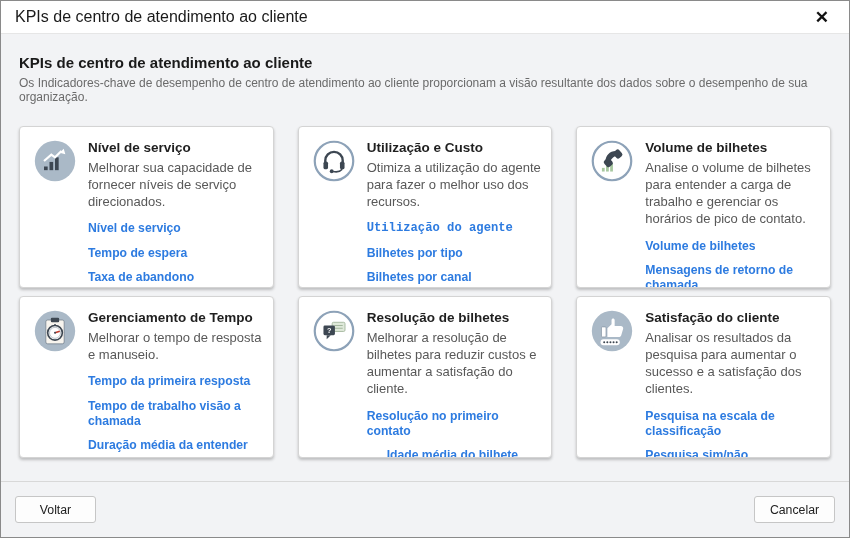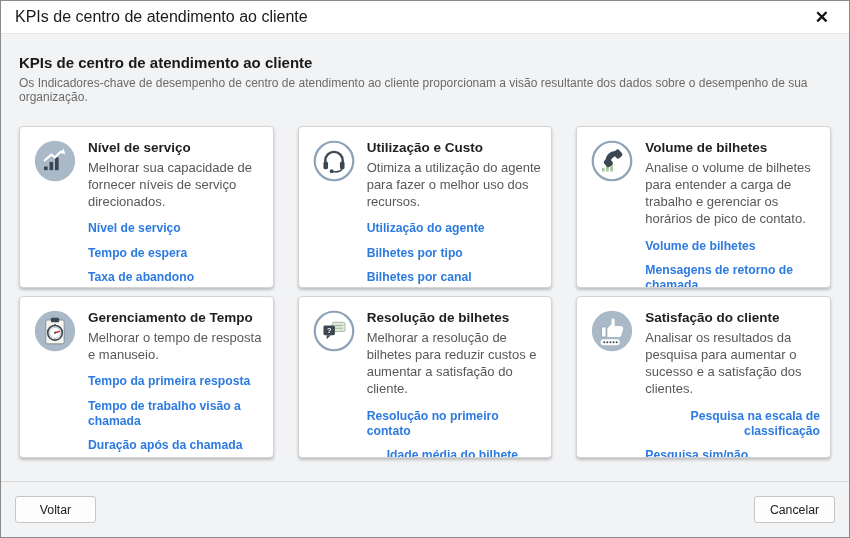--- a/index.html
+++ b/index.html
@@ -115,21 +115,21 @@
             <path d="M14.5 27 v-3.5 a9.5 9.5 0 0 1 19 0 V27" stroke="#3d4752" stroke-width="2.6" fill="none"></path>
             <rect x="12.5" y="24.5" width="5" height="8.5" rx="2" fill="#3d4752"></rect>
             <rect x="30.5" y="24.5" width="5" height="8.5" rx="2" fill="#3d4752"></rect>
             <path d="M33 33 q-3.5 4 -10 2.5" stroke="#3d4752" stroke-width="1.8" fill="none"></path>
             <circle cx="21.5" cy="35.2" r="2.1" fill="#3d4752"></circle>
           </svg>
         </div>
         <div class="card-body">
           <div class="card-title">Utilização e Custo</div>
           <div class="card-desc">Otimiza a utilização do agente para fazer o melhor uso dos recursos.</div>
-          <a class="card-link" style="color: rgb(45, 123, 224);">Utilização do agente</a>
+          <a class="card-link" style="color: rgb(45, 123, 224); font-family: Liberation Mono, monospace;">Utilização do agente</a>
           <a class="card-link" style="color: rgb(45, 123, 224);">Bilhetes por tipo</a>
           <a class="card-link" style="color: rgb(45, 123, 224);">Bilhetes por canal</a>
 
         </div>
       </div>
 
       <div class="card">
         <div class="card-icon">
           <svg viewBox="0 0 48 48">
             <circle cx="24" cy="24" r="21" fill="#ffffff" stroke="#8da2b8" stroke-width="2.4"></circle>
@@ -163,21 +163,21 @@
             <circle cx="24" cy="26" r="6" fill="none" stroke="#9aa4ad" stroke-width="0.7"></circle>
             <line x1="24" y1="26" x2="29.2" y2="24.2" stroke="#c0392b" stroke-width="1.7"></line>
             <circle cx="24" cy="26" r="1.1" fill="#3d4752"></circle>
           </svg>
         </div>
         <div class="card-body">
           <div class="card-title">Gerenciamento de Tempo</div>
           <div class="card-desc">Melhorar o tempo de resposta e manuseio.</div>
           <a class="card-link" style="color: rgb(45, 123, 224);">Tempo da primeira resposta</a>
           <a class="card-link" style="color: rgb(45, 123, 224);">Tempo de trabalho visão a chamada</a>
-          <a class="card-link" style="color: rgb(45, 123, 224);">Duração após da chamada</a>
+          <a class="card-link" style="color: rgb(45, 123, 224);">Duração média da entender</a>
 
         </div>
       </div>
 
       <div class="card">
         <div class="card-icon">
           <svg viewBox="0 0 48 48">
             <circle cx="24" cy="24" r="21" fill="#ffffff" stroke="#8da2b8" stroke-width="2.4"></circle>
             <rect x="22" y="14.5" width="14" height="10" rx="1.5" fill="#dfe9da" stroke="#a4b79e" stroke-width="1"></rect>
             <line x1="24.5" y1="18" x2="33.5" y2="18" stroke="#a4b79e" stroke-width="1.2"></line>
@@ -205,21 +205,21 @@
             <circle cx="15.5" cy="36.2" r="1.1" fill="#3d4752"></circle>
             <circle cx="18.9" cy="36.2" r="1.1" fill="#3d4752"></circle>
             <circle cx="22.3" cy="36.2" r="1.1" fill="#3d4752"></circle>
             <circle cx="25.7" cy="36.2" r="1.1" fill="#3d4752"></circle>
             <circle cx="29.1" cy="36.2" r="1.1" fill="#3d4752"></circle>
           </svg>
         </div>
         <div class="card-body">
           <div class="card-title">Satisfação do cliente</div>
           <div class="card-desc">Analisar os resultados da pesquisa para aumentar o sucesso e a satisfação dos clientes.</div>
-          <a class="card-link" style="color: rgb(45, 123, 224); text-align: right;">Pesquisa na escala de classificação</a>
+          <a class="card-link" style="color: rgb(45, 123, 224);">Pesquisa na escala de classificação</a>
           <a class="card-link" style="color: rgb(45, 123, 224);">Pesquisa sim/não</a>
 
         </div>
       </div>
 
     </div>
   </div>
 
   <div class="footer">
     <button class="btn">Voltar</button>

